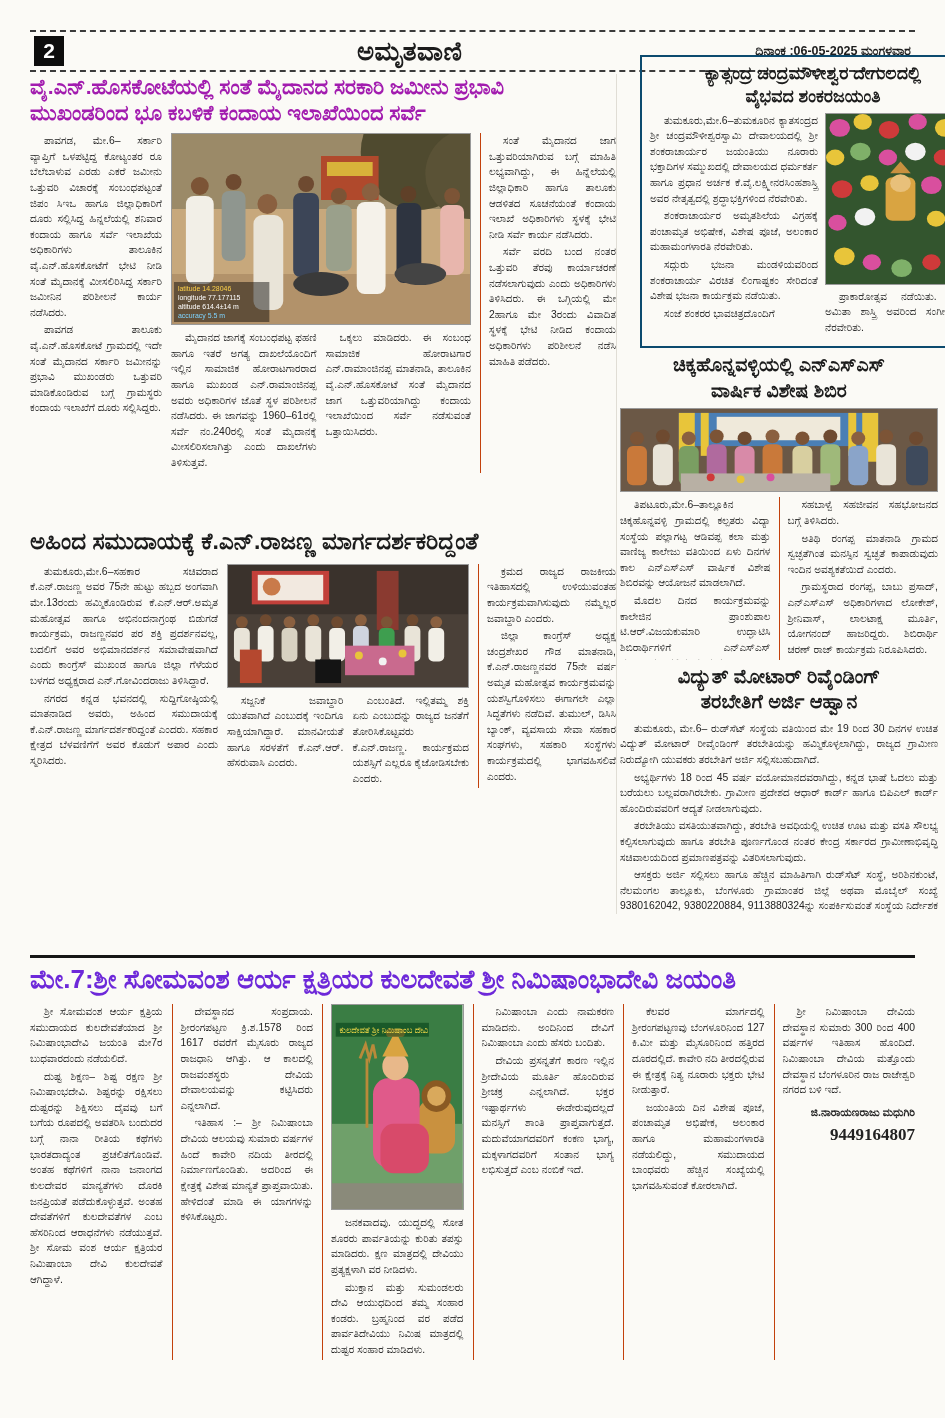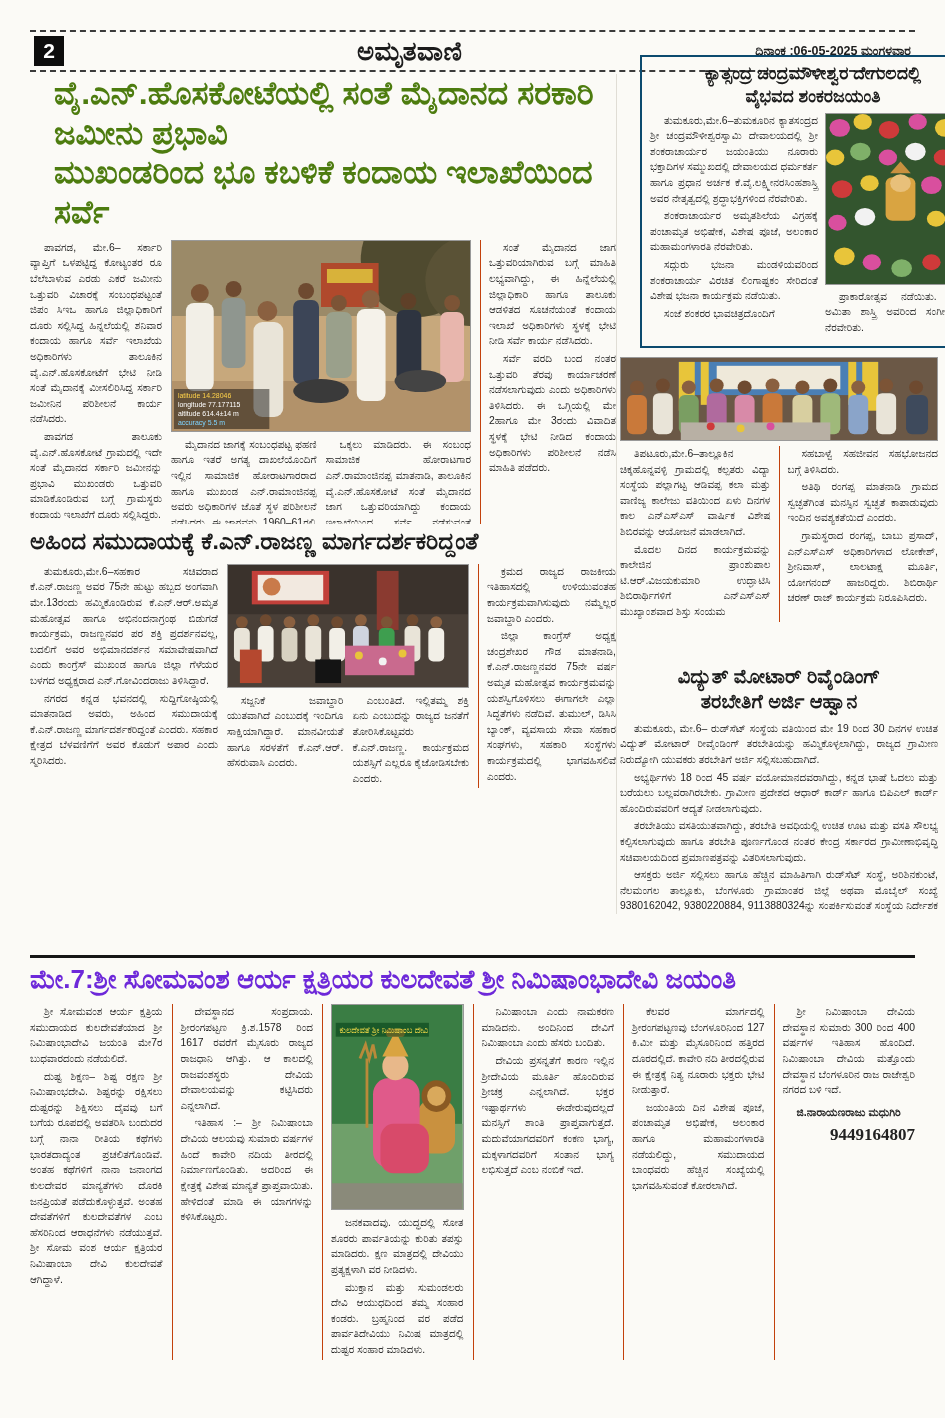--- a/index.html
+++ b/index.html
@@ -20,21 +20,21 @@
     font-size:21px; font-weight:bold; display:flex; align-items:center; justify-content:center;
   }
   .masthead { flex:1; text-align:center; font-size:26px; font-weight:bold; letter-spacing:.5px; }
   .edition-date { font-size:12.5px; font-weight:bold; white-space:nowrap; }
   
   .bodytxt { font-size:10.4px; line-height:1.5; text-align:justify; color:#222; }
   .bodytxt p { text-indent:14px; margin-bottom:2px; }
   .colrule { border-left:1px solid #c2410c; padding-left:8px; }
   
   .a1 { position:absolute; left:30px; top:74px; width:586px; height:450px; overflow:hidden; }
-  .a1 .hl { font-size:32px; font-weight:bold; line-height:1.24; color:#4d7c0f;margin-left:24px; }
+  .a1 .hl { font-size:21px; font-weight:bold; line-height:1.24; color:#a21caf; }
   .a1-body { display:flex; gap:9px; margin-top:7px; }
   .a1-c1 { width:132px; flex:none; }
   .a1-mid { width:300px; flex:none; }
   .a1-c4 { flex:1; }
   .a1-photo { width:300px; height:192px; display:block; border:1px solid #999; }
   .a1-sub { display:flex; gap:9px; margin-top:5px; }
   .a1-sub > div { flex:1; }
   
   .a2 {
     position:absolute; left:640px; top:55px; width:346px; height:293px;
@@ -66,21 +66,21 @@
   .a5 .hl { font-size:19.5px; font-weight:bold; text-align:center; line-height:1.3; }
   .a5-body { margin-top:6px; }
   
   .rule-heavy { position:absolute; left:30px; top:955px; width:885px; height:3px; background:#161616; }
   .a6 { position:absolute; left:30px; top:964px; width:885px; height:440px; overflow:hidden; }
   .a6 .hl { font-size:26px; font-weight:bold; line-height:1.2; color:#6d28d9; }
   .a6-body { display:flex; gap:9px; margin-top:9px; }
   .a6-body > div { flex:1; min-width:0; }
   .a6-img-wrap { position:relative; width:100%; height:206px; margin-bottom:5px; border:1px solid #999; }
   .a6-img-wrap svg { display:block; }
-  .author { margin-top:6px; text-align:left; font-weight:bold; font-size:10.8px; text-indent:0; }
+  .author { margin-top:6px; text-align:right; font-weight:bold; font-size:10.8px; text-indent:0; }
   .author-phone { text-align:right; font-weight:bold; font-size:17px; font-family:"Liberation Serif","DejaVu Serif",serif; }
   .vert-sep { position:absolute; left:616px; top:74px; width:1px; height:840px; background:#e0ddd5; }
 </style>
 </head>
 <body>
 
 <div class="page">
 
   <div class="header">
     <div class="pagenum">2</div>
@@ -202,20 +202,24 @@
           <path d="M56 60 L65 48 L74 60 Z" fill="#c9913f"></path>
         </svg>
         <div class="bodytxt" style="margin-top:4px;">
           <p>ಪ್ರಾಕಾರೋತ್ಸವ ನಡೆಯಿತು. ಗಾಯಕಿ ಅಮಿತಾ ಶಾಸ್ತ್ರಿ ಅವರಿಂದ ಸಂಗೀತ ಸೇವೆ ನೆರವೇರಿತು.</p>
         </div>
       </div>
     </div>
   </div>
 
   <div class="a3">
+    <div class="hl">
+      <span>ಚಿಕ್ಕಹೊನ್ನವಳ್ಳಿಯಲ್ಲಿ ಎನ್‌ಎಸ್‌ಎಸ್</span><br>
+      <span>ವಾರ್ಷಿಕ ವಿಶೇಷ ಶಿಬಿರ</span>
+    </div>
     <svg class="a3-photo" viewBox="0 0 317 84" preserveAspectRatio="none">
       <rect width="317" height="84" fill="#6b5846"></rect>
       <rect x="58" y="4" width="200" height="34" fill="#4a7fb5"></rect>
       <rect x="96" y="8" width="124" height="24" fill="#efe9da"></rect>
       <g fill="#e8c53a">
         <rect x="58" y="4" width="16" height="50"></rect>
           <rect x="242" y="4" width="16" height="50"></rect>
         <rect x="80" y="4" width="8" height="44"></rect>
           <rect x="228" y="4" width="8" height="44"></rect>
       </g>

